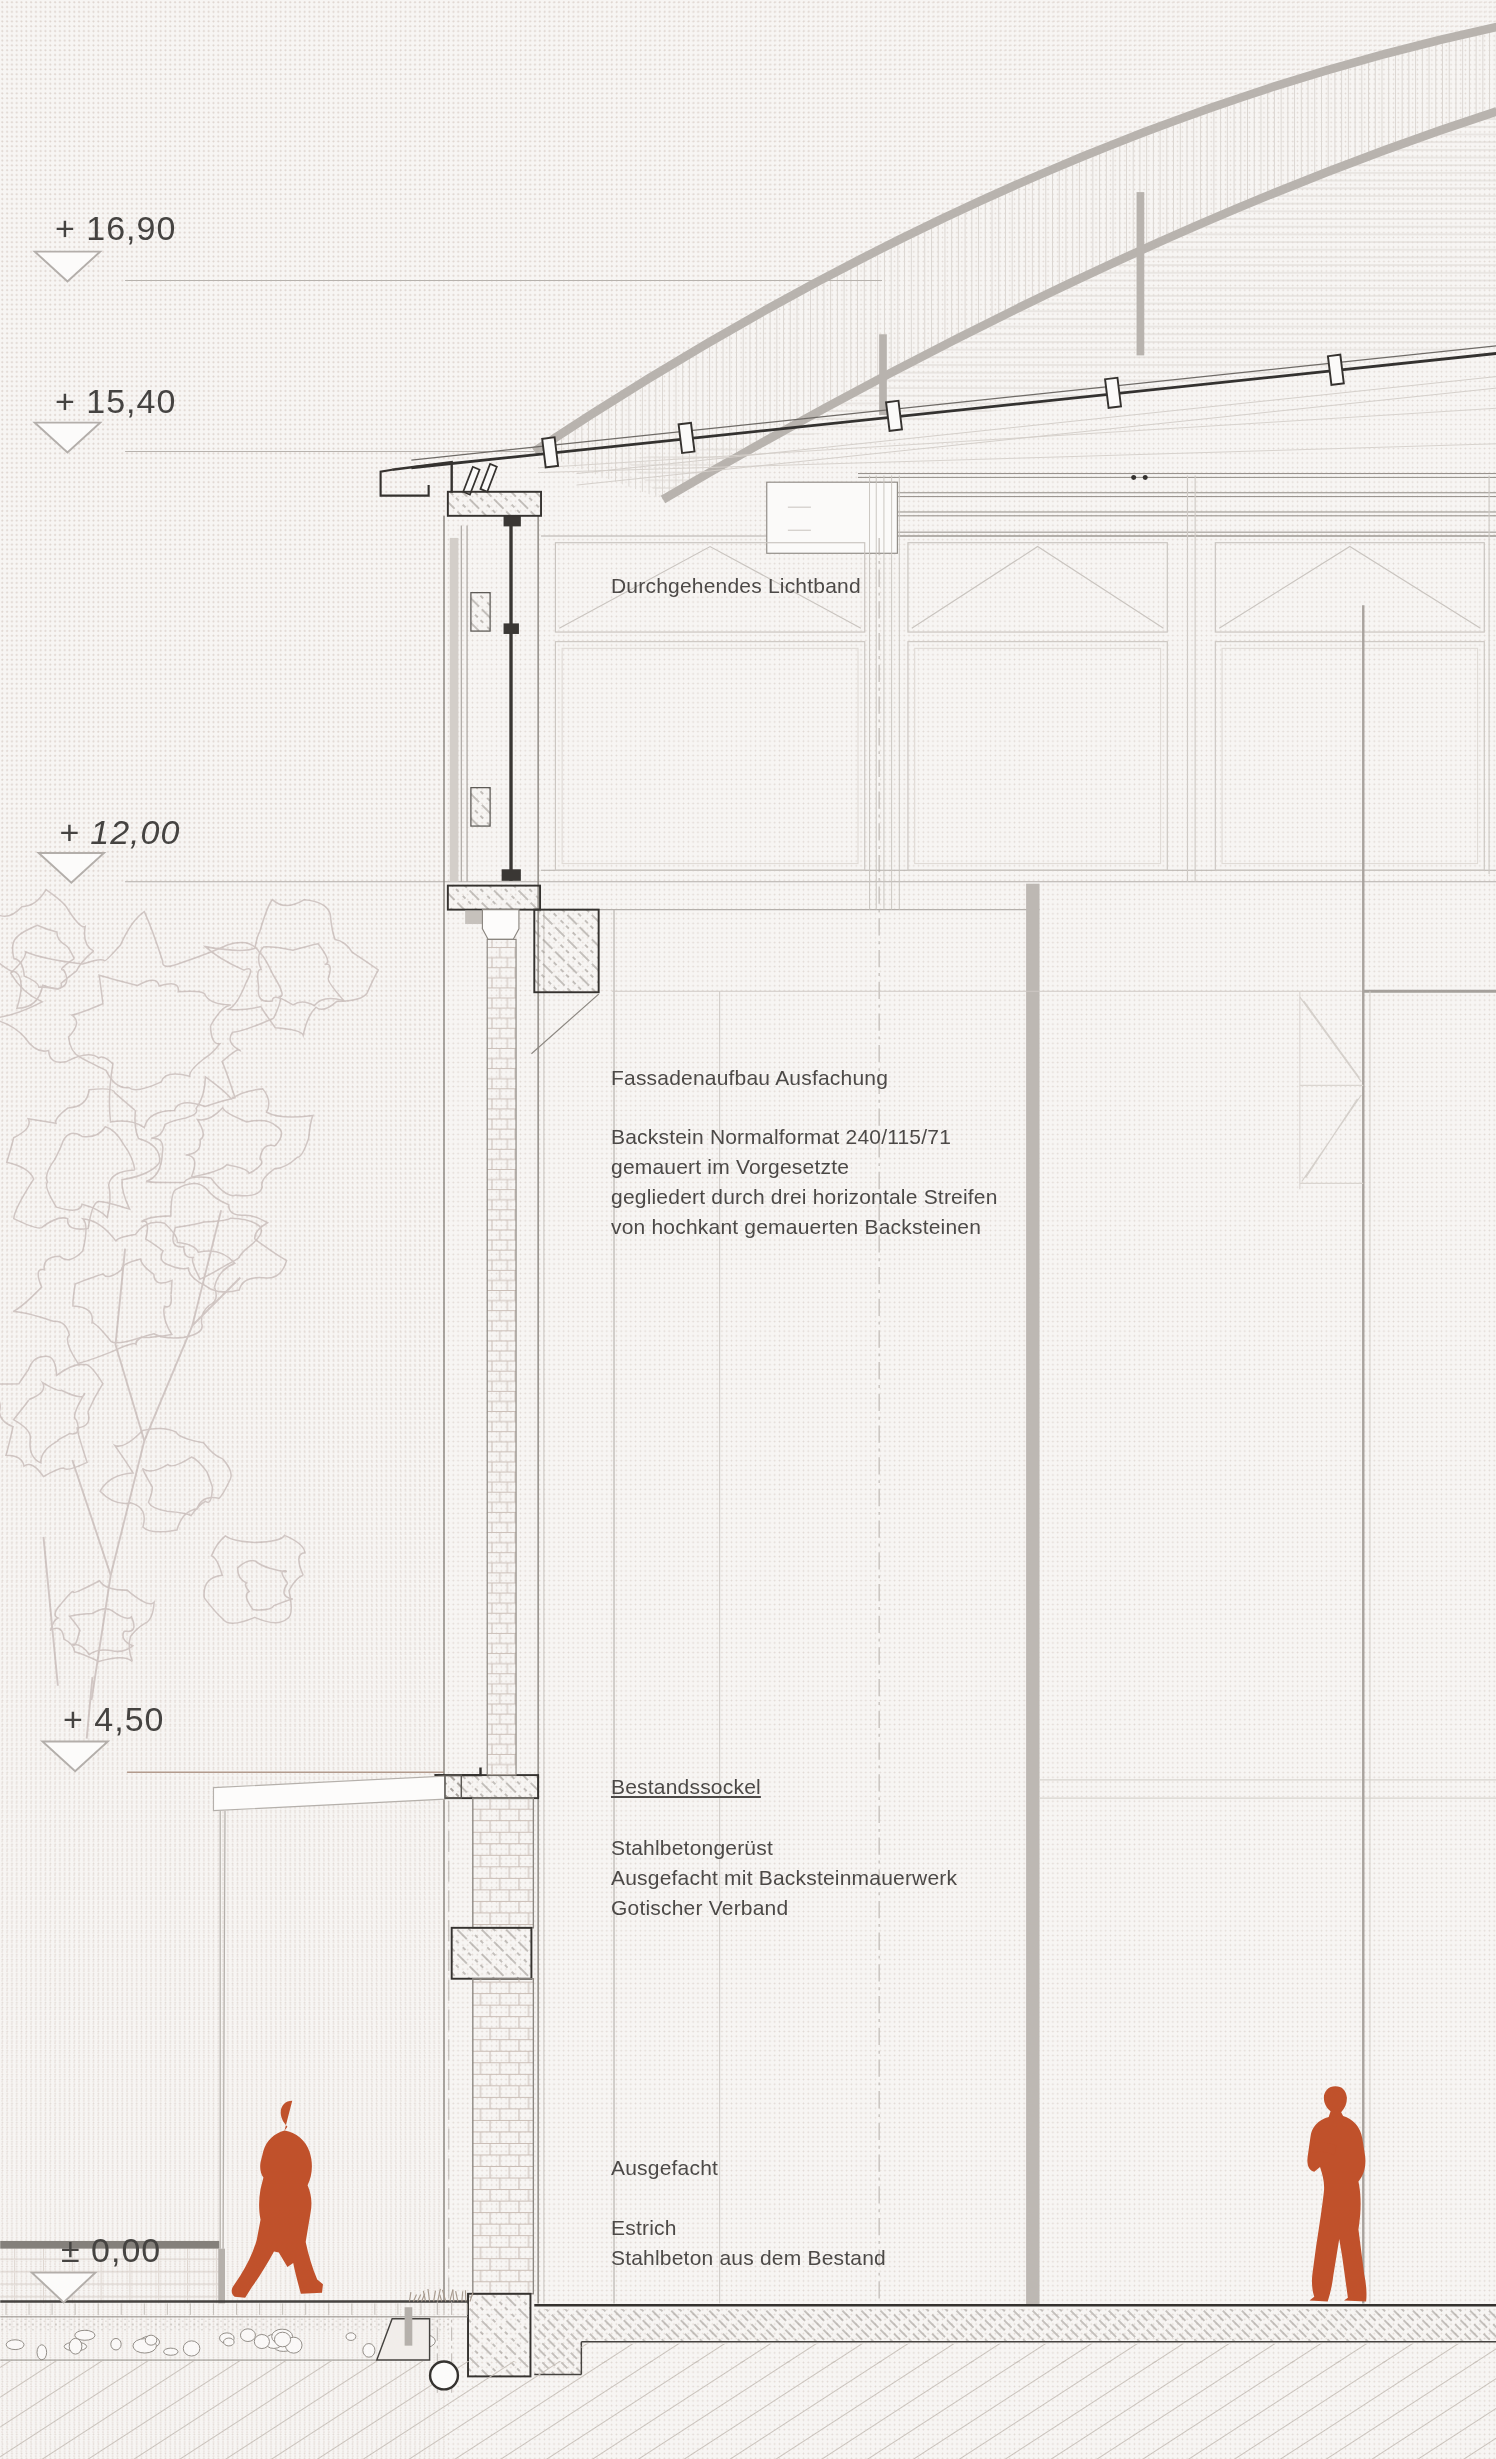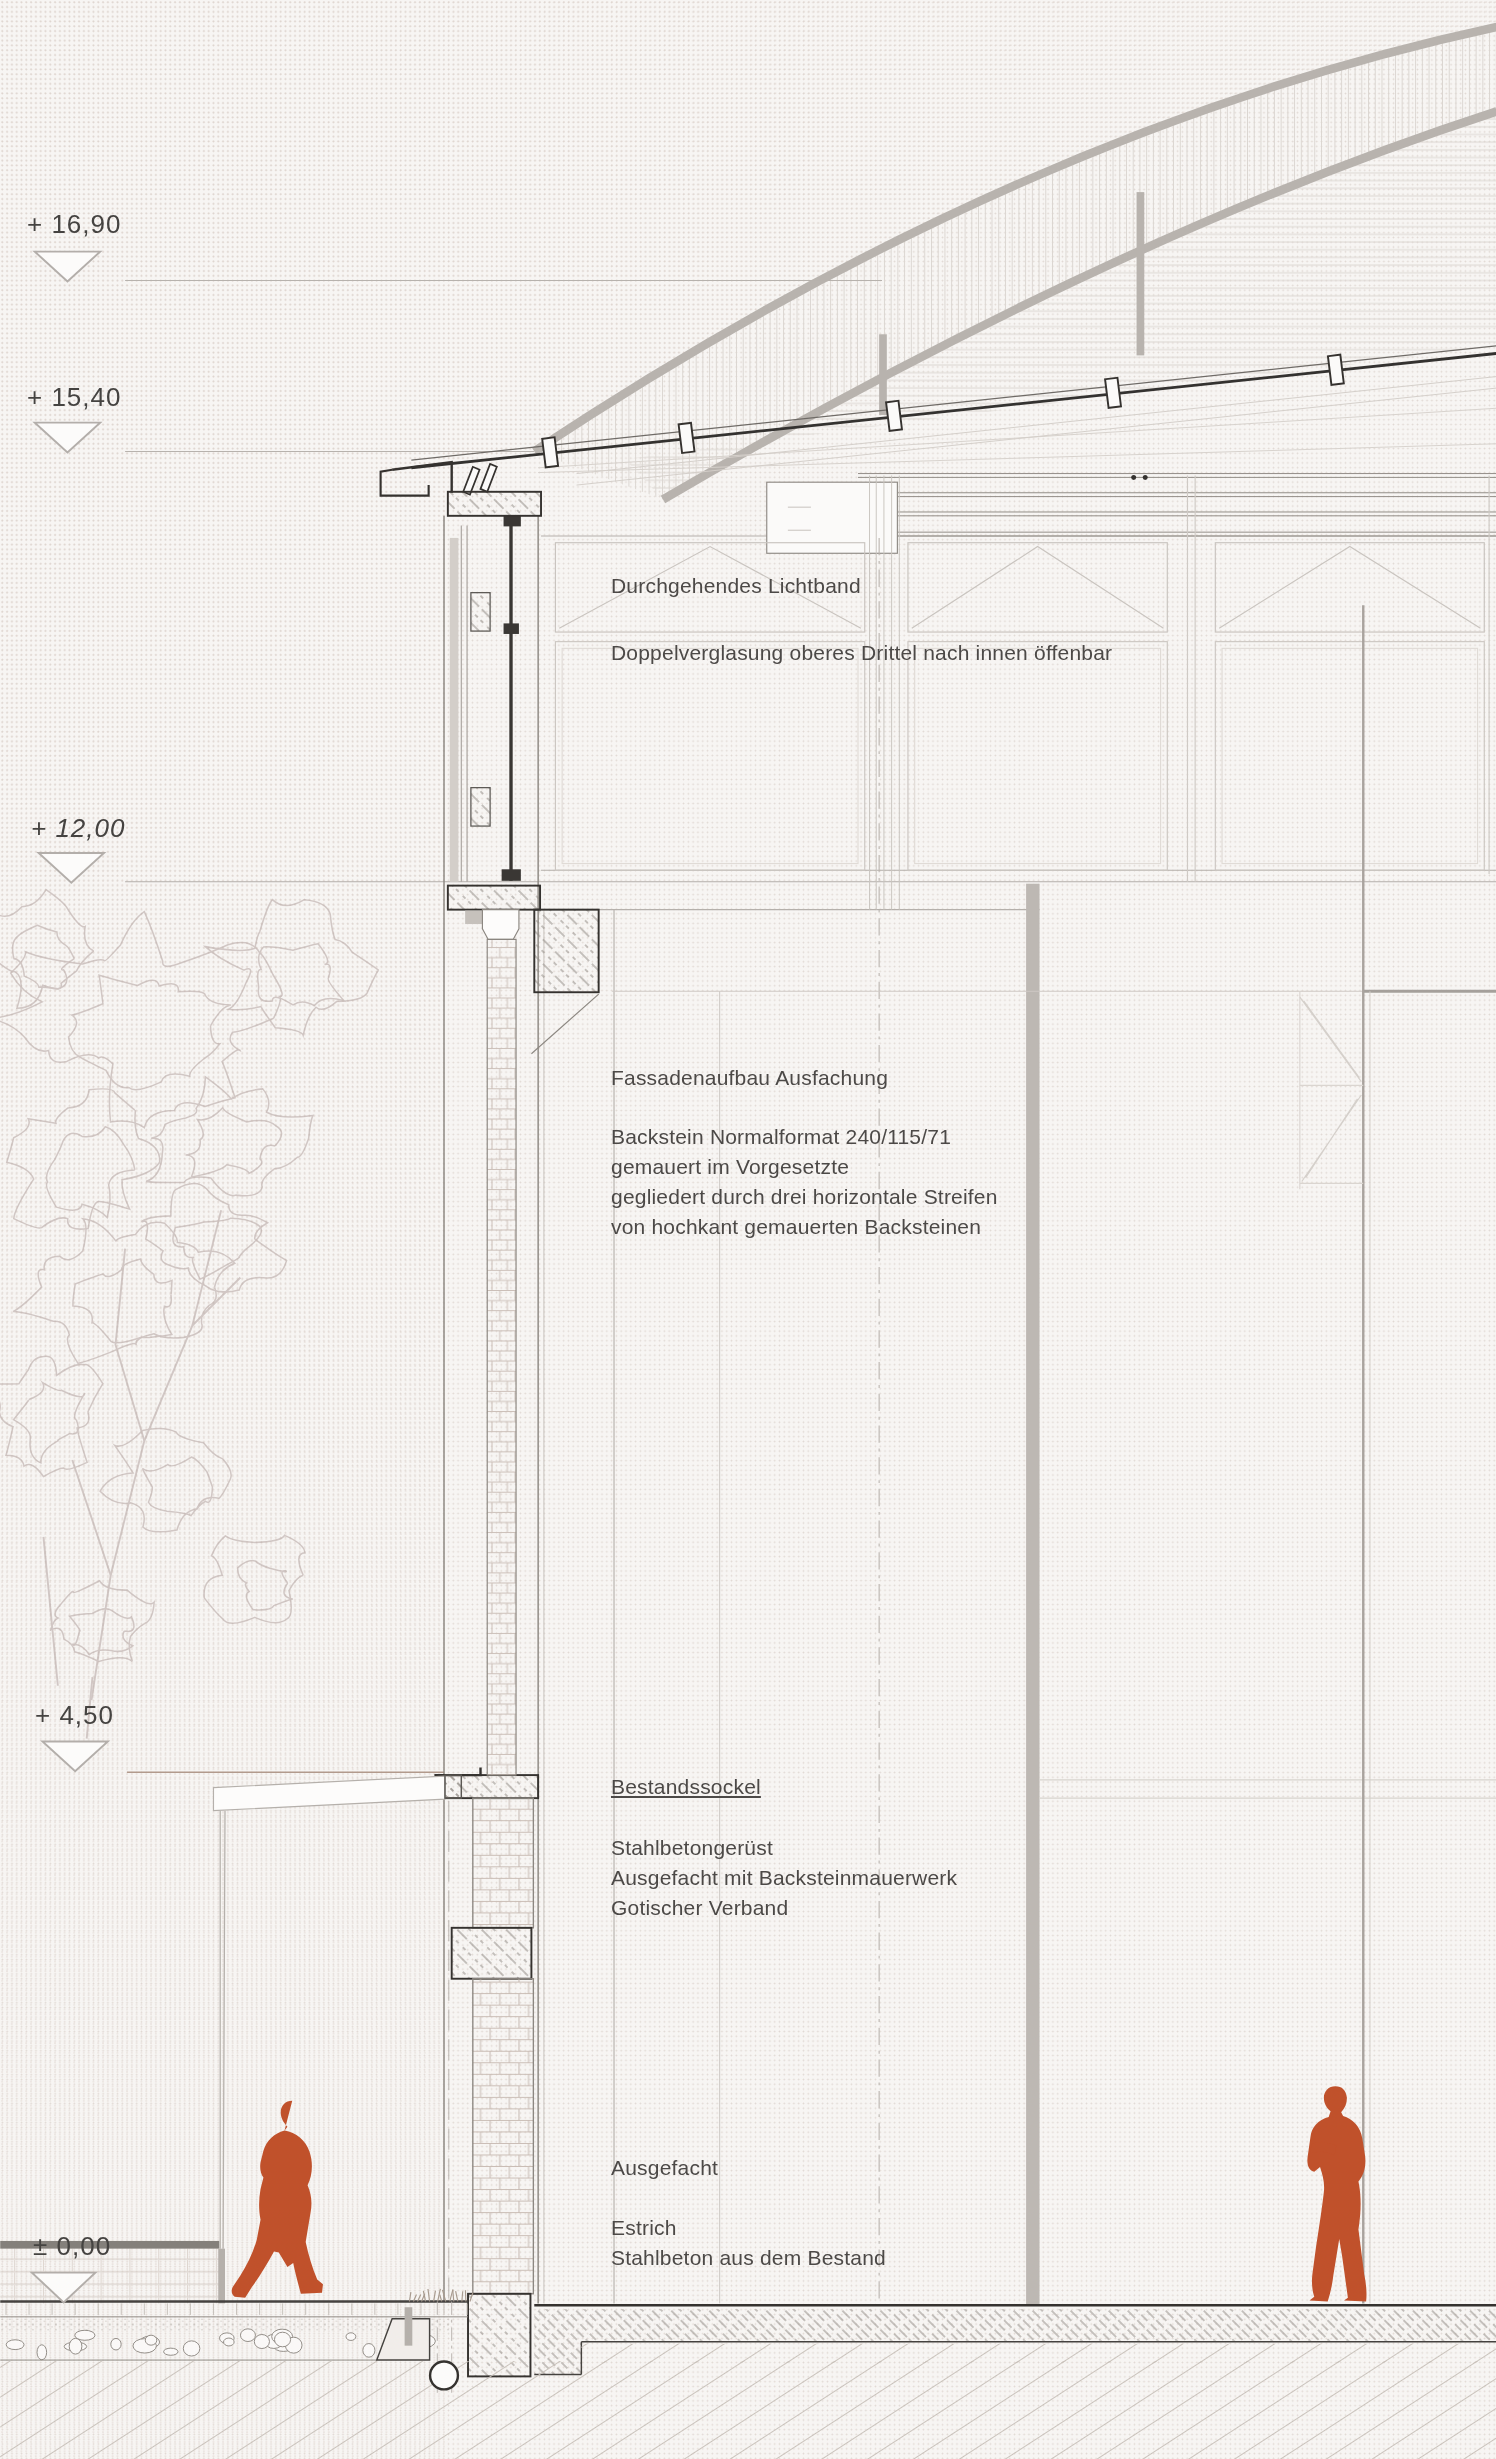--- a/index.html
+++ b/index.html
@@ -7,21 +7,21 @@
     position:relative;width:1497px;height:2459px;overflow:hidden;
     background:#f7f5f3;
     background-image:radial-gradient(circle, rgba(198,182,175,.45) 0.9px, transparent 1px);
     background-size:4.8px 4.8px;
     font-family:"Liberation Sans", sans-serif;
   }
   svg.draw{position:absolute;left:0;top:0;}
   .lbl{position:absolute;color:#4c4947;}
   .ann{font-size:21px;line-height:30px;letter-spacing:0.2px;}
   .ann div{white-space:nowrap;}
-  .lvl{font-size:26px;letter-spacing:1px;color:#454341;}
+  .lvl{font-size:34px;letter-spacing:1px;color:#454341;margin-left:28px;}
 </style>
 </head>
 <body>
 
 <div class="page">
 
 <svg class="draw" width="1497" height="2459" viewBox="0 0 1558 2560" xmlns="http://www.w3.org/2000/svg">
   <defs>
     <pattern id="dotsD" width="5" height="5" patternUnits="userSpaceOnUse">
       <circle cx="2" cy="2" r=".85" fill="#d9cdc7" opacity=".75"></circle>
@@ -341,21 +341,20 @@
 <div class="lbl lvl" style="left:27px;top:209px;">+ 16,90</div>
 <div class="lbl lvl" style="left:27px;top:382px;text-align:center;">+ 15,40</div>
 <div class="lbl lvl" style="left:31px;top:813px;font-style:italic;">+ 12,00</div>
 <div class="lbl lvl" style="left:35px;top:1700px;">+ 4,50</div>
 <div class="lbl lvl" style="left:33px;top:2231px;">± 0,00</div>
 
 <div class="lbl ann" style="left:611px;top:571px;">
   <div>Durchgehendes Lichtband</div>
 </div>
 <div class="lbl ann" style="left:611px;top:638px;">
-  <div>Doppelverglasung oberes Drittel nach innen öffenbar</div>
 </div>
 <div class="lbl ann" style="left:611px;top:1063px;">
   <div>Fassadenaufbau Ausfachung</div>
 </div>
 <div class="lbl ann" style="left:611px;top:1122px;">
   <div>Backstein Normalformat 240/115/71</div>
   <div>gemauert im Vorgesetzte</div>
   <div>gegliedert durch drei horizontale Streifen</div>
   <div>von hochkant gemauerten Backsteinen</div>
 </div>

